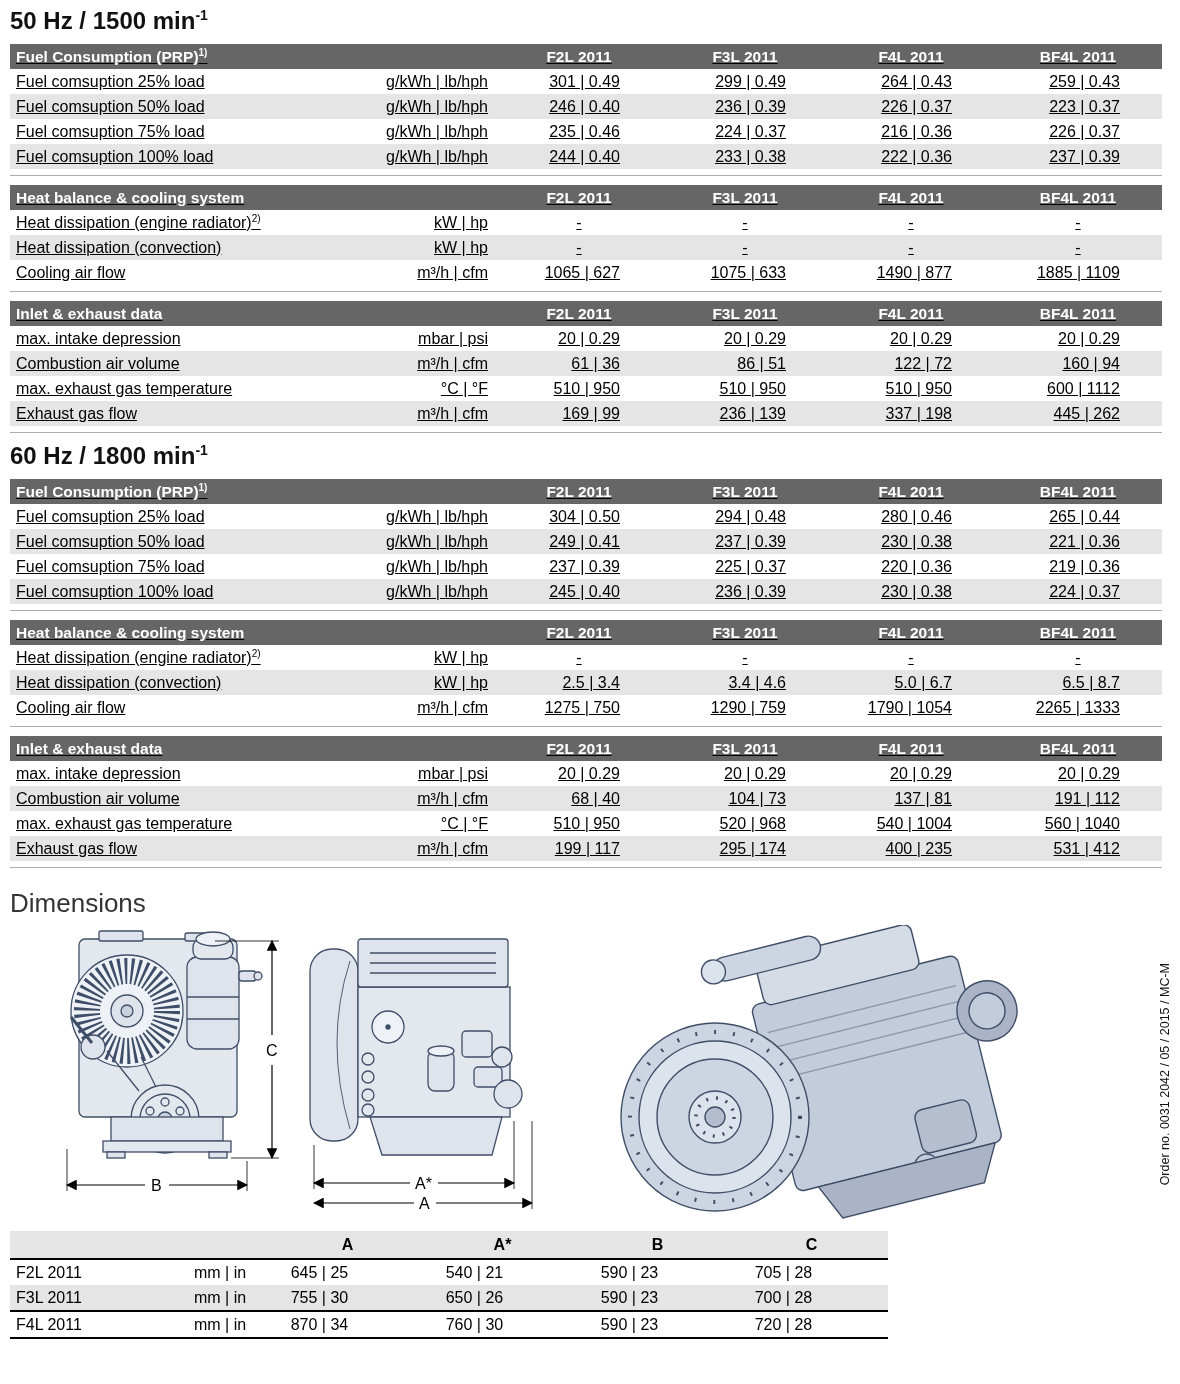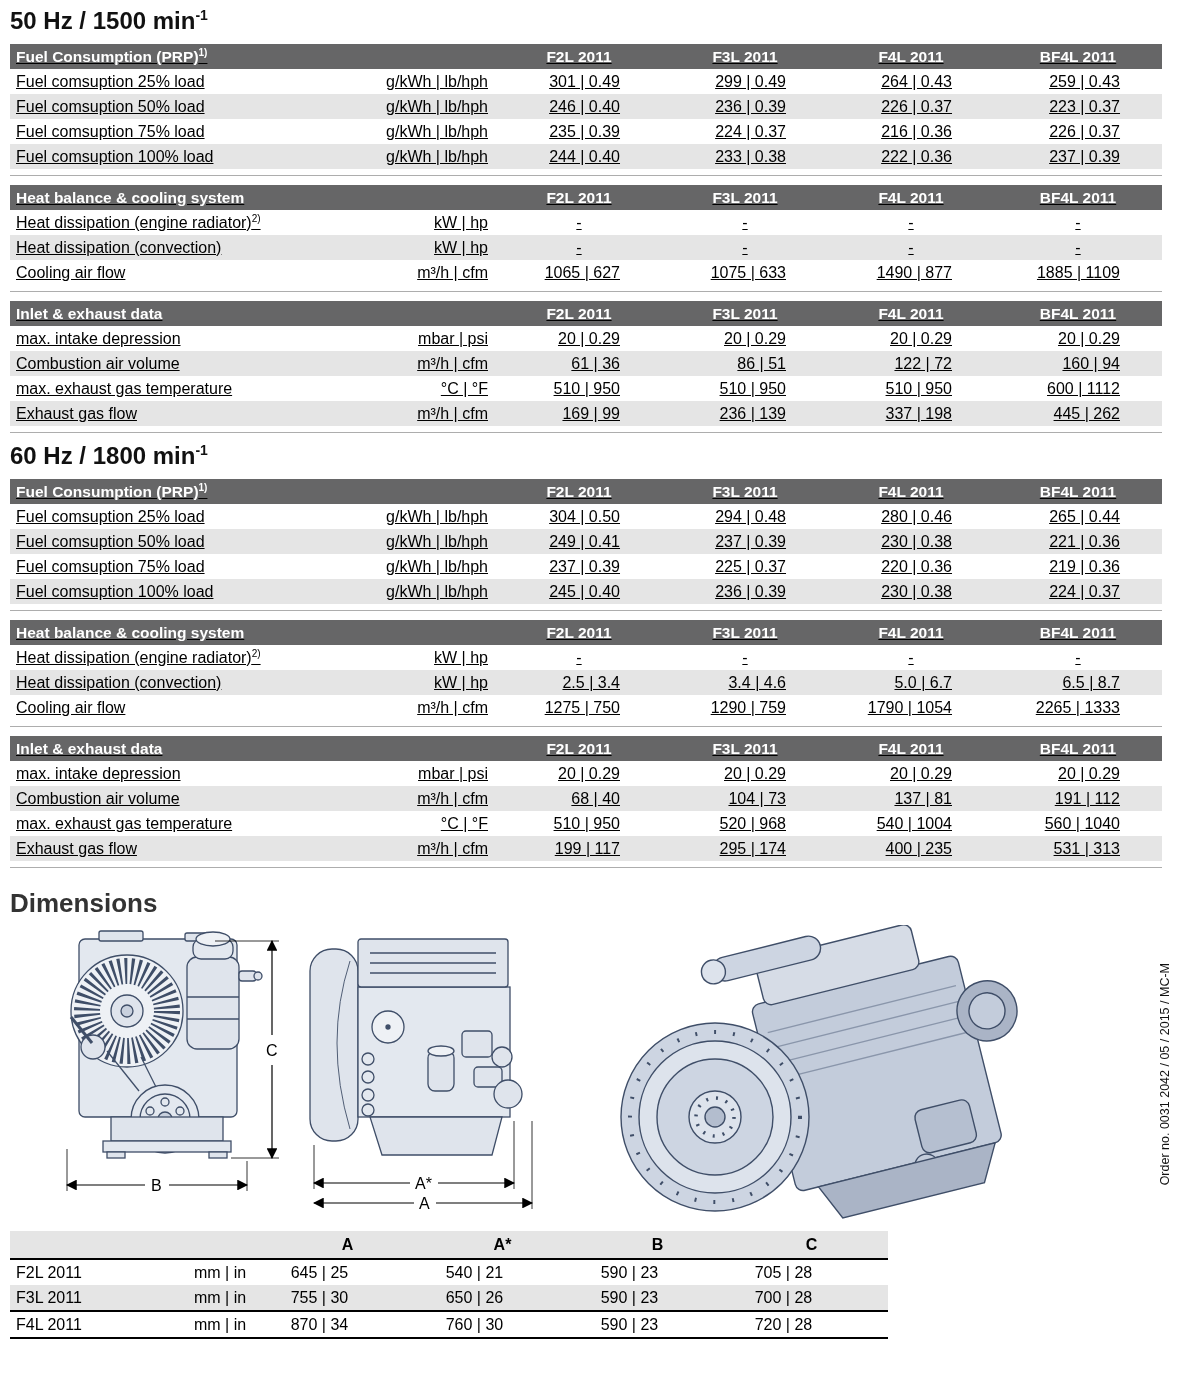--- a/index.html
+++ b/index.html
@@ -23,21 +23,21 @@
   table.spec tbody tr.stripe{background:#e5e5e5;}
   table.spec td.lbl{text-align:left;padding-left:6px;}
   table.spec td.lbl sup{font-size:10px;}
   table.spec td.units{text-align:right;padding-right:8px;}
   table.spec td.val{text-align:right;padding-right:42px;}
   table.spec td.val.dash{text-align:center;padding-right:0;}
   .rule{height:1px;background:#adadad;margin:6px 0 9px 0;}
   .footnotes{margin-top:9px;font-size:13px;color:#111;}
   .footnote{line-height:21px;}
   .footnote .num{display:inline-block;width:30px;}
-  .dims-heading{font-size:26px;font-weight:bold;color:#333;margin:20px 0 6px 0;}
+  .dims-heading{font-size:26px;font-weight:normal;color:#333;margin:20px 0 6px 0;}
   .drawings{position:relative;width:1152px;height:302px;margin-top:6px;}
   .drawings svg{position:absolute;left:0;top:0;}
   table.dims{width:878px;table-layout:fixed;border-collapse:collapse;margin-top:4px;}
   table.dims th{
     background:#e5e5e5;font-size:16px;font-weight:bold;height:27px;padding:0;
     text-align:center;border-bottom:2px solid #000;
   }
   table.dims td{height:25px;font-size:16px;padding:0;vertical-align:middle;}
   table.dims tr.stripe{background:#e5e5e5;}
   table.dims td.model{text-align:left;padding-left:6px;}
@@ -89,21 +89,21 @@
             <td class="lbl"><span>Fuel comsuption 50% load</span></td>
             <td class="units">g/kWh | lb/hph</td>
             <td class="val">246 | 0.40</td>
             <td class="val">236 | 0.39</td>
             <td class="val">226 | 0.37</td>
             <td class="val">223 | 0.37</td>
           </tr>
           <tr class="">
             <td class="lbl"><span>Fuel comsuption 75% load</span></td>
             <td class="units">g/kWh | lb/hph</td>
-            <td class="val">235 | 0.39</td>
+            <td class="val">235 | 0.46</td>
             <td class="val">224 | 0.37</td>
             <td class="val">216 | 0.36</td>
             <td class="val">226 | 0.37</td>
           </tr>
           <tr class="stripe">
             <td class="lbl"><span>Fuel comsuption 100% load</span></td>
             <td class="units">g/kWh | lb/hph</td>
             <td class="val">244 | 0.40</td>
             <td class="val">233 | 0.38</td>
             <td class="val">222 | 0.36</td>
@@ -357,21 +357,21 @@
             <td class="val">520 | 968</td>
             <td class="val">540 | 1004</td>
             <td class="val">560 | 1040</td>
           </tr>
           <tr class="stripe">
             <td class="lbl"><span>Exhaust gas flow</span></td>
             <td class="units">m³/h | cfm</td>
             <td class="val">199 | 117</td>
             <td class="val">295 | 174</td>
             <td class="val">400 | 235</td>
-            <td class="val">531 | 313</td>
+            <td class="val">531 | 412</td>
           </tr>
         </tbody>
       </table>
       <div class="rule"></div>
     </div>
 
 
   <div class="dims-heading">Dimensions</div>
 
   <div class="drawings">

